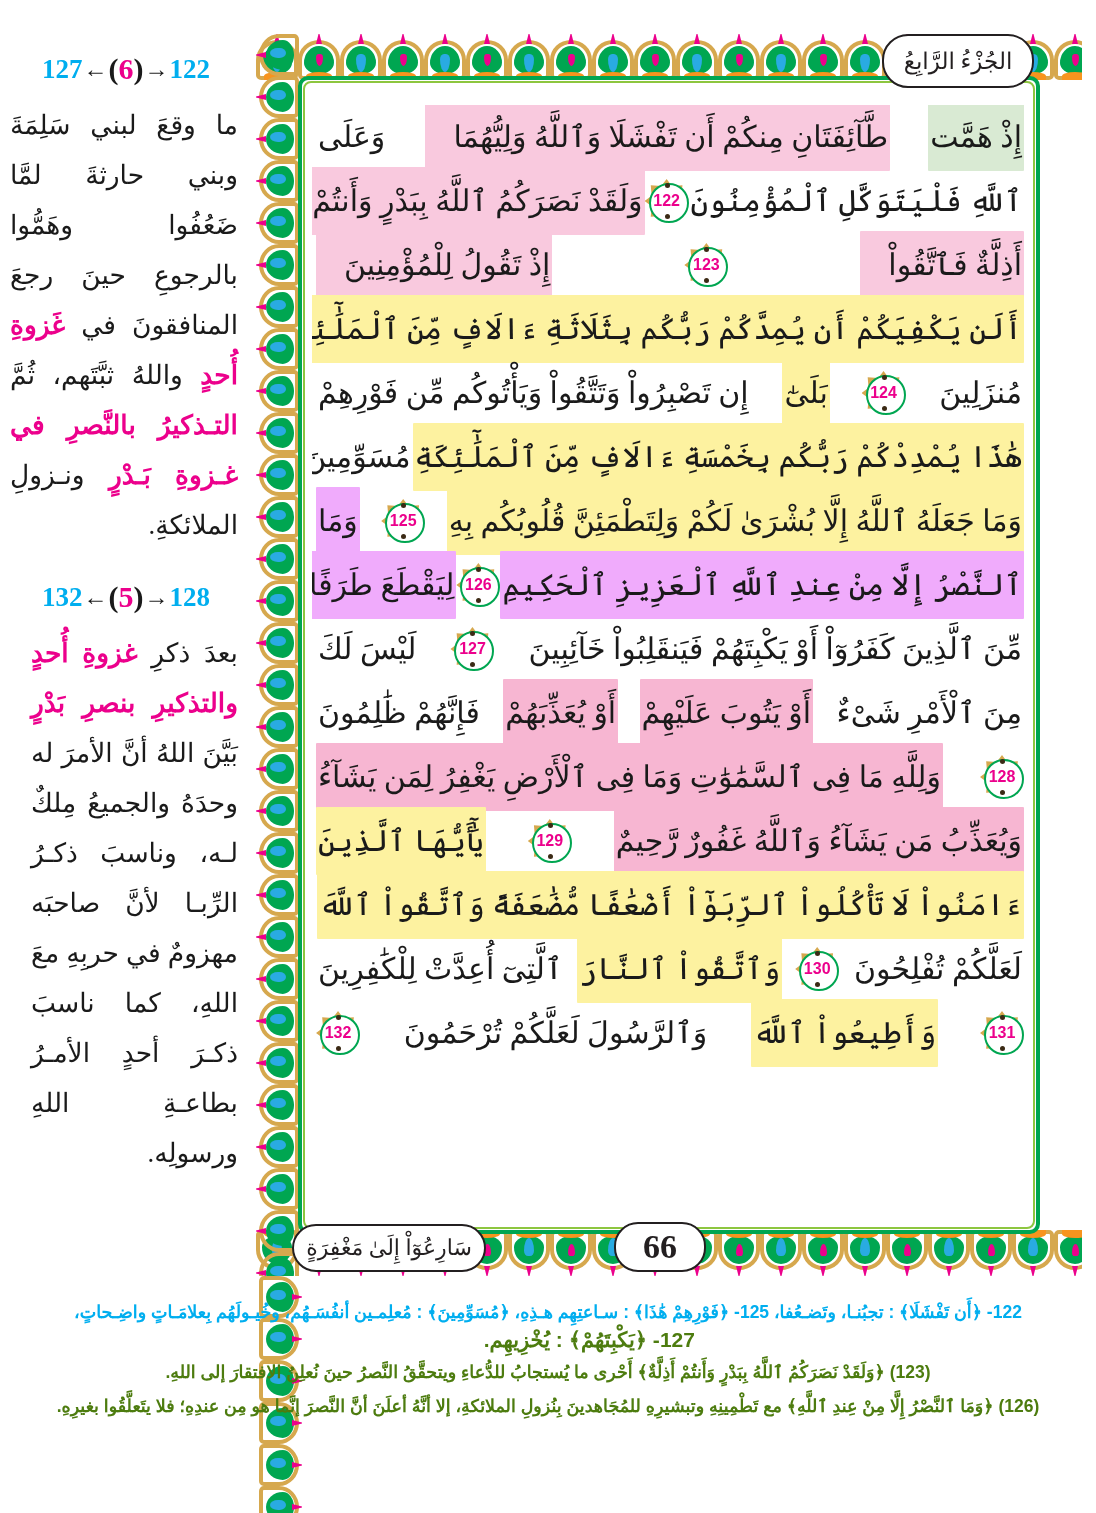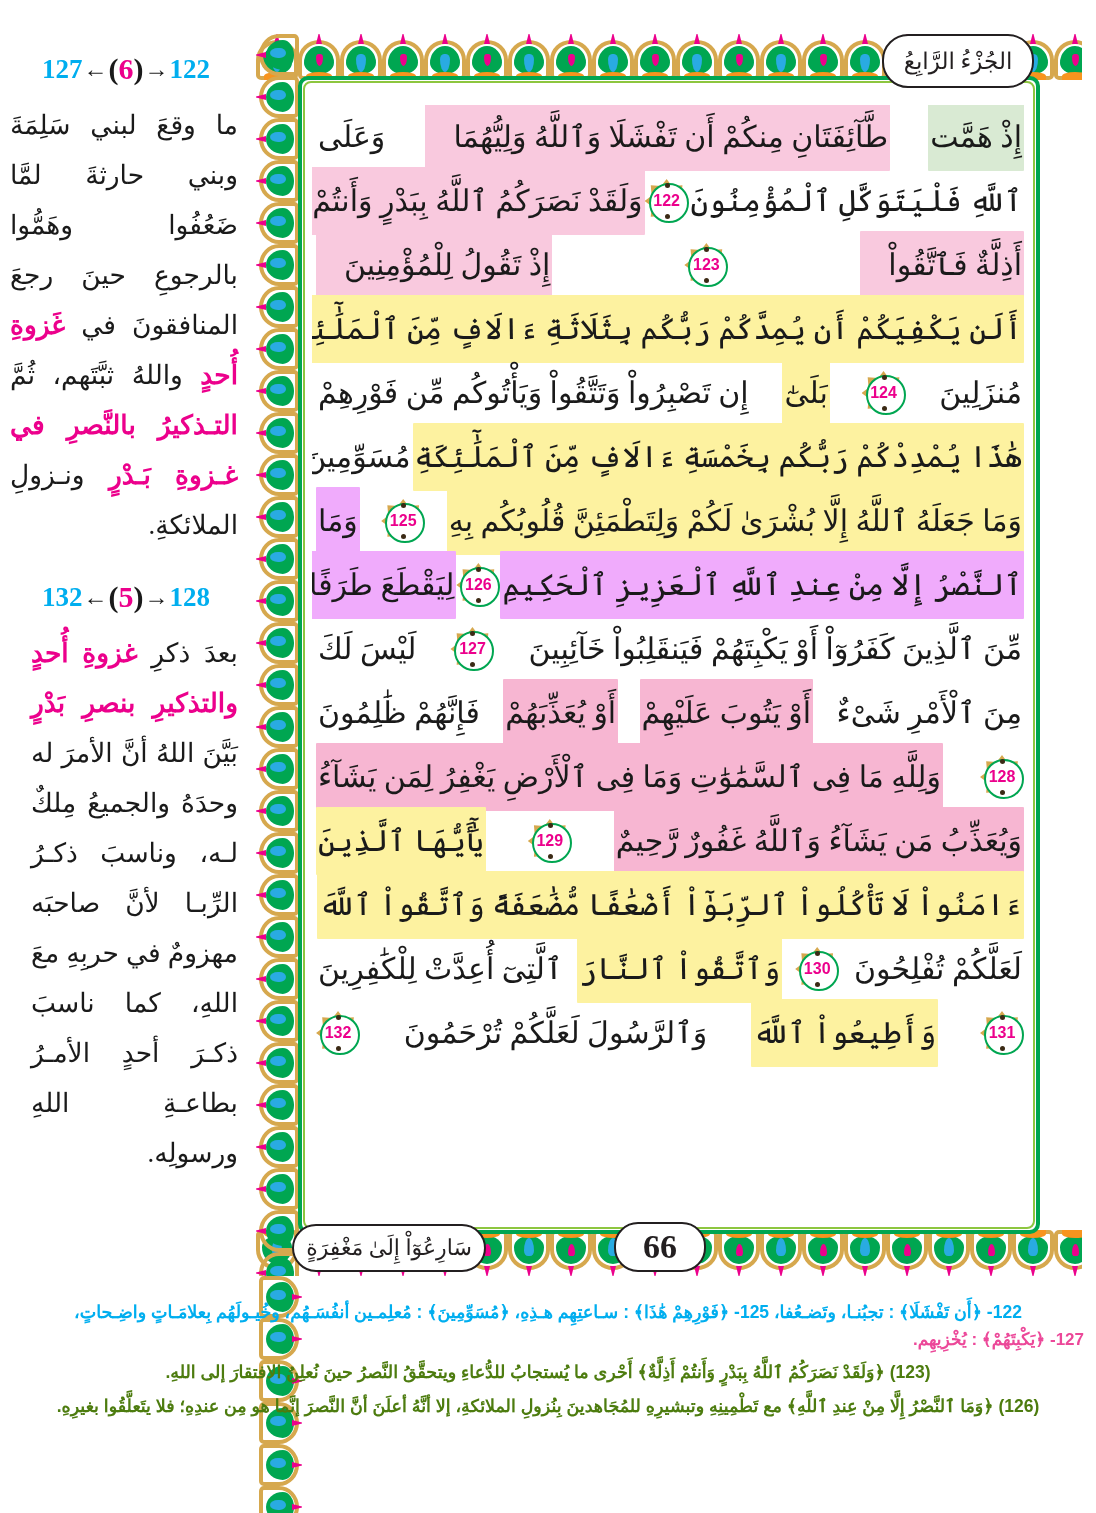--- a/index.html
+++ b/index.html
@@ -192,21 +192,21 @@
   }
 
   
   .footnotes{
     position:absolute;left:12px;top:1288px;width:1072px;
     direction:rtl;text-align:center;
     font-family:Liberation Sans, sans-serif;
     margin-top:11px;
   }
   .fn-line{font-size:17.5px;line-height:27px;color:#00aeef;font-weight:bold;}
-  .fn-line2{font-size:17px;line-height:27px;color:#ec4899;font-weight:bold;text-align:right;padding-left:44%;}
+  .fn-line2{font-size:21px;line-height:27px;color:#4d7c0f;font-weight:bold;text-align:left;padding-left:44%;}
   .fn-pink{
     font-size:17.5px;line-height:30px;color:#4d7c0f;font-weight:bold;
     margin-top:4px;text-align:center;
   }
 </style>
 </head>
 <body>
 
 <div class="page">
 

